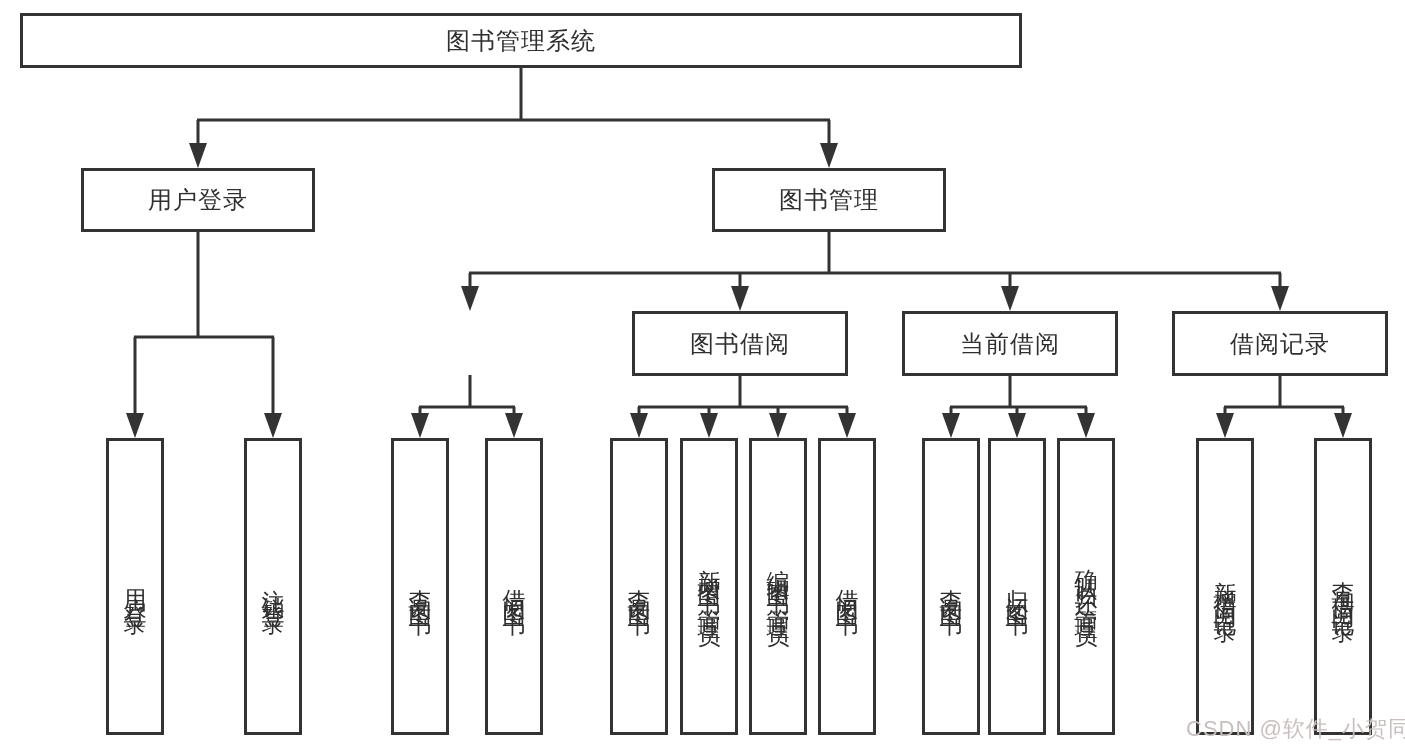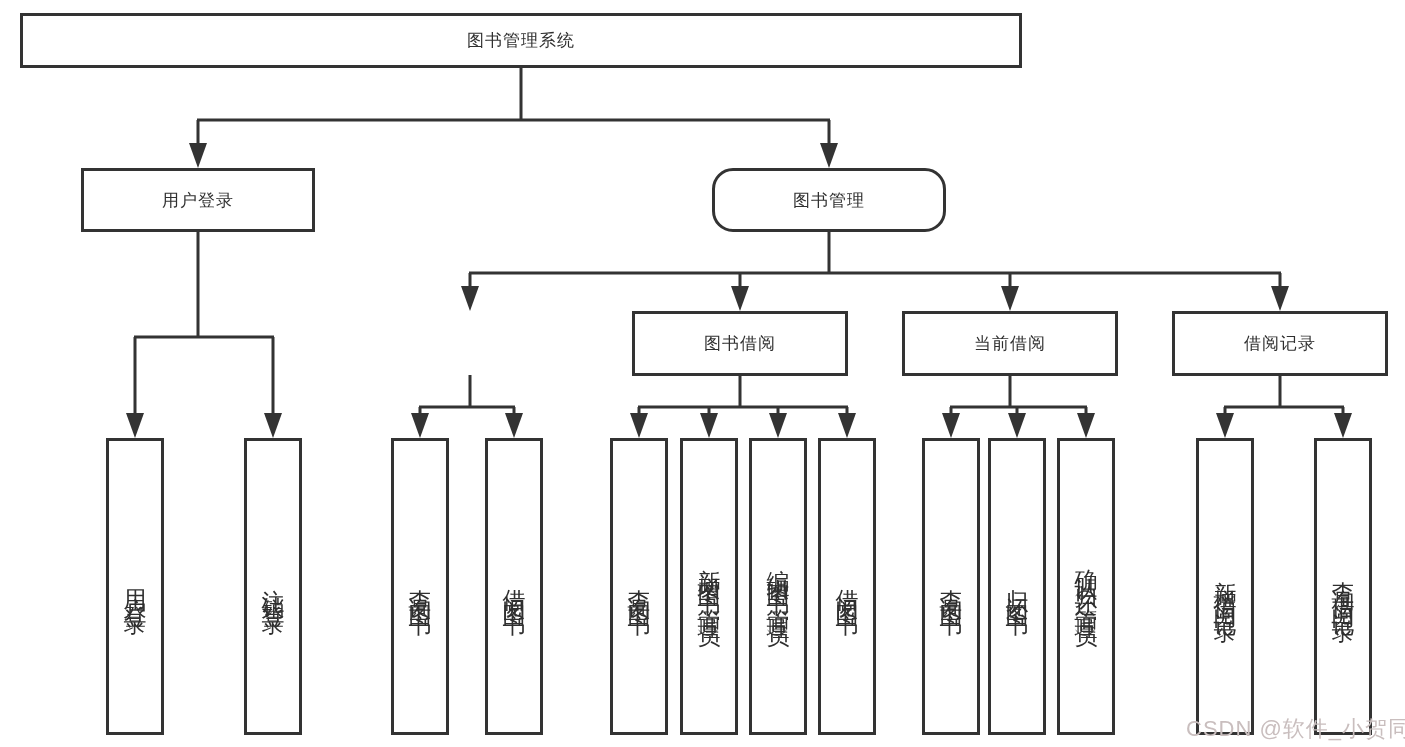--- a/index.html
+++ b/index.html
@@ -20,33 +20,33 @@
   .node {
     position: absolute;
     box-sizing: border-box;
     background: #ffffff;
     border: 3px solid #333333;
     display: flex;
     align-items: center;
     justify-content: center;
     color: #2f2f2f;
   }
-  .h-node { font-size: 17px; letter-spacing: 1px; white-space: nowrap; }
+  .h-node { font-size: 24px; letter-spacing: 1px; white-space: nowrap; }
   .v-node {
     writing-mode: vertical-rl;
     font-size: 23px;
     letter-spacing: 8px;
     line-height: 1;
   }
   .v-node span { display: block; }
   
   .n-root   { left: 20px;   top: 13px;  width: 1002px; height: 55px; }
   
   .n-login  { left: 81px;   top: 168px; width: 234px;  height: 64px; }
-  .n-mgmt   { left: 712px;  top: 168px; width: 234px;  height: 64px; border-radius: 21px; }
+  .n-mgmt   { left: 712px;  top: 168px; width: 234px;  height: 64px; }
   
   .n-newbook { left: 362px; top: 311px; width: 216px;  height: 65px; }
   .n-borrow  { left: 632px; top: 311px; width: 216px;  height: 65px; }
   .n-current { left: 902px; top: 311px; width: 216px;  height: 65px; }
   .n-records { left: 1172px;top: 311px; width: 216px;  height: 65px; }
   
   .leaf { top: 438px; width: 58px; height: 297px; }
   .l1  { left: 106px; }
   .l2  { left: 244px; }
   .l3  { left: 391px; }

